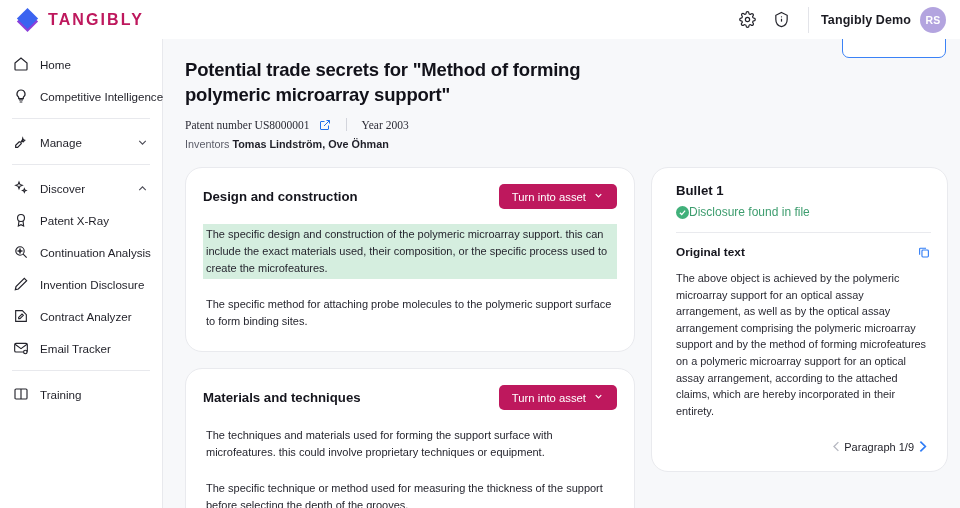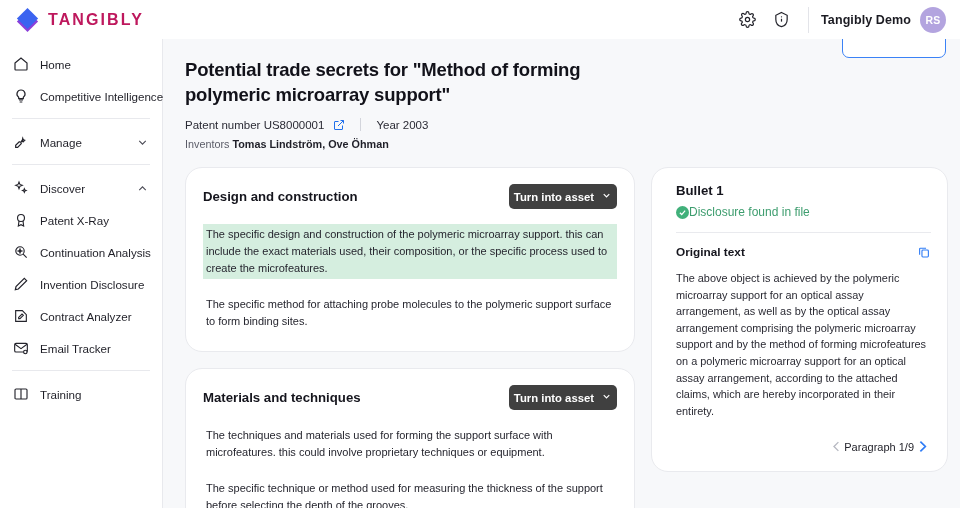--- a/index.html
+++ b/index.html
@@ -75,40 +75,40 @@
     font-size: 11px; display: flex; align-items: center; justify-content: center;
     gap: 5px; cursor: pointer; overflow: hidden;
   }
   .page-head { padding: 18px 22px 0 22px; }
   .page-title {
     font-size: 18.5px; font-weight: bold; color: #12121a; line-height: 25px;
     letter-spacing: -.2px; max-width: 430px;
   }
   .meta-row {
     display: flex; align-items: center; gap: 4px; margin-top: 11px;
-    font-size: 11.5px; color: #2b2b35;
+    font-size: 11.5px; color: #2b2b35; font-family: Liberation Serif, serif;
   }
   .meta-link-ico { margin-left: 5px; display: inline-flex; color: #1f6feb; cursor: pointer; }
   .meta-div { width: 1px; height: 13px; background: #d3d5dc; margin: 0 11px; }
   .inventors { margin-top: 7px; font-size: 10.8px; color: #5b5c68; }
   .inventors b { color: #1f1f28; font-weight: bold; }
 
   .columns { display: flex; gap: 16px; padding: 17px 22px 0 22px; }
   .col-left { width: 450px; flex: none; }
   .col-right { width: 297px; flex: none; }
 
   .card {
     background: #ffffff; border: 1px solid #e9eaee; border-radius: 17px;
     padding: 16px 17px 19px 17px; margin-bottom: 16px;
   }
   .card-head { display: flex; align-items: center; justify-content: space-between; }
   .card-title { font-size: 13.2px; font-weight: bold; color: #15151d; }
   .asset-btn {
-    background: #404040; color: #ffffff; border: none; border-radius: 5px;
-    height: 25px; padding: 0 5px; font-size: 11.3px; font-weight: bold;
+    background: #be185d; color: #ffffff; border: none; border-radius: 5px;
+    height: 25px; padding: 0 13px; font-size: 11.3px; font-weight: normal;
     display: flex; align-items: center; gap: 7px; cursor: pointer;
     font-family: "Liberation Sans", sans-serif;
   }
   .secret {
     font-size: 11px; line-height: 17px; color: #26262f; margin-top: 15px;
     padding: 2px 3px;
   }
   .secret.hl { background: #d5eedf; }
 
   .rp-title { font-size: 13.2px; font-weight: bold; color: #15151d; }

